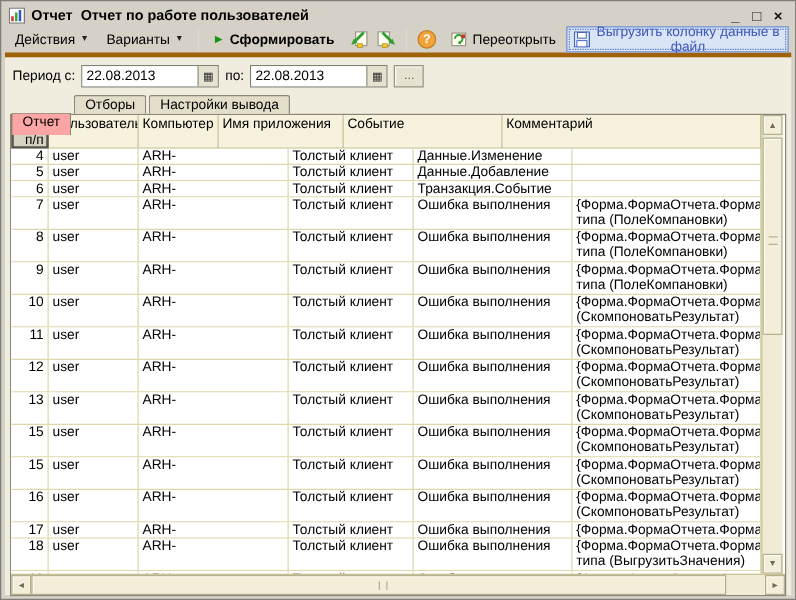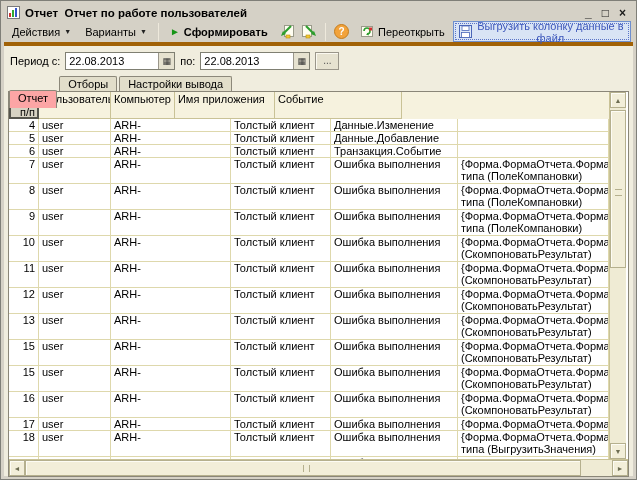--- a/index.html
+++ b/index.html
@@ -214,20 +214,23 @@
               </div>
               <div class="hcell c-computer">
                 <div>Компьютер</div>
               </div>
               <div class="hcell c-app">
                 <div>Имя приложения</div>
               </div>
               <div class="hcell c-event">
                 <div>Событие</div>
               </div>
+              <div class="hcell c-comment">
+                <div>Комментарий</div>
+              </div>
             </div>
           <div class="gbody">
               <div class="row">
     <div class="cell c-num">4</div>
     <div class="cell c-user">user</div>
     <div class="cell c-comp">ARH-</div>
     <div class="cell c-app">Толстый клиент</div>
     <div class="cell c-event">Данные.Изменение</div>
     <div class="cell c-comment"></div>
   </div>

